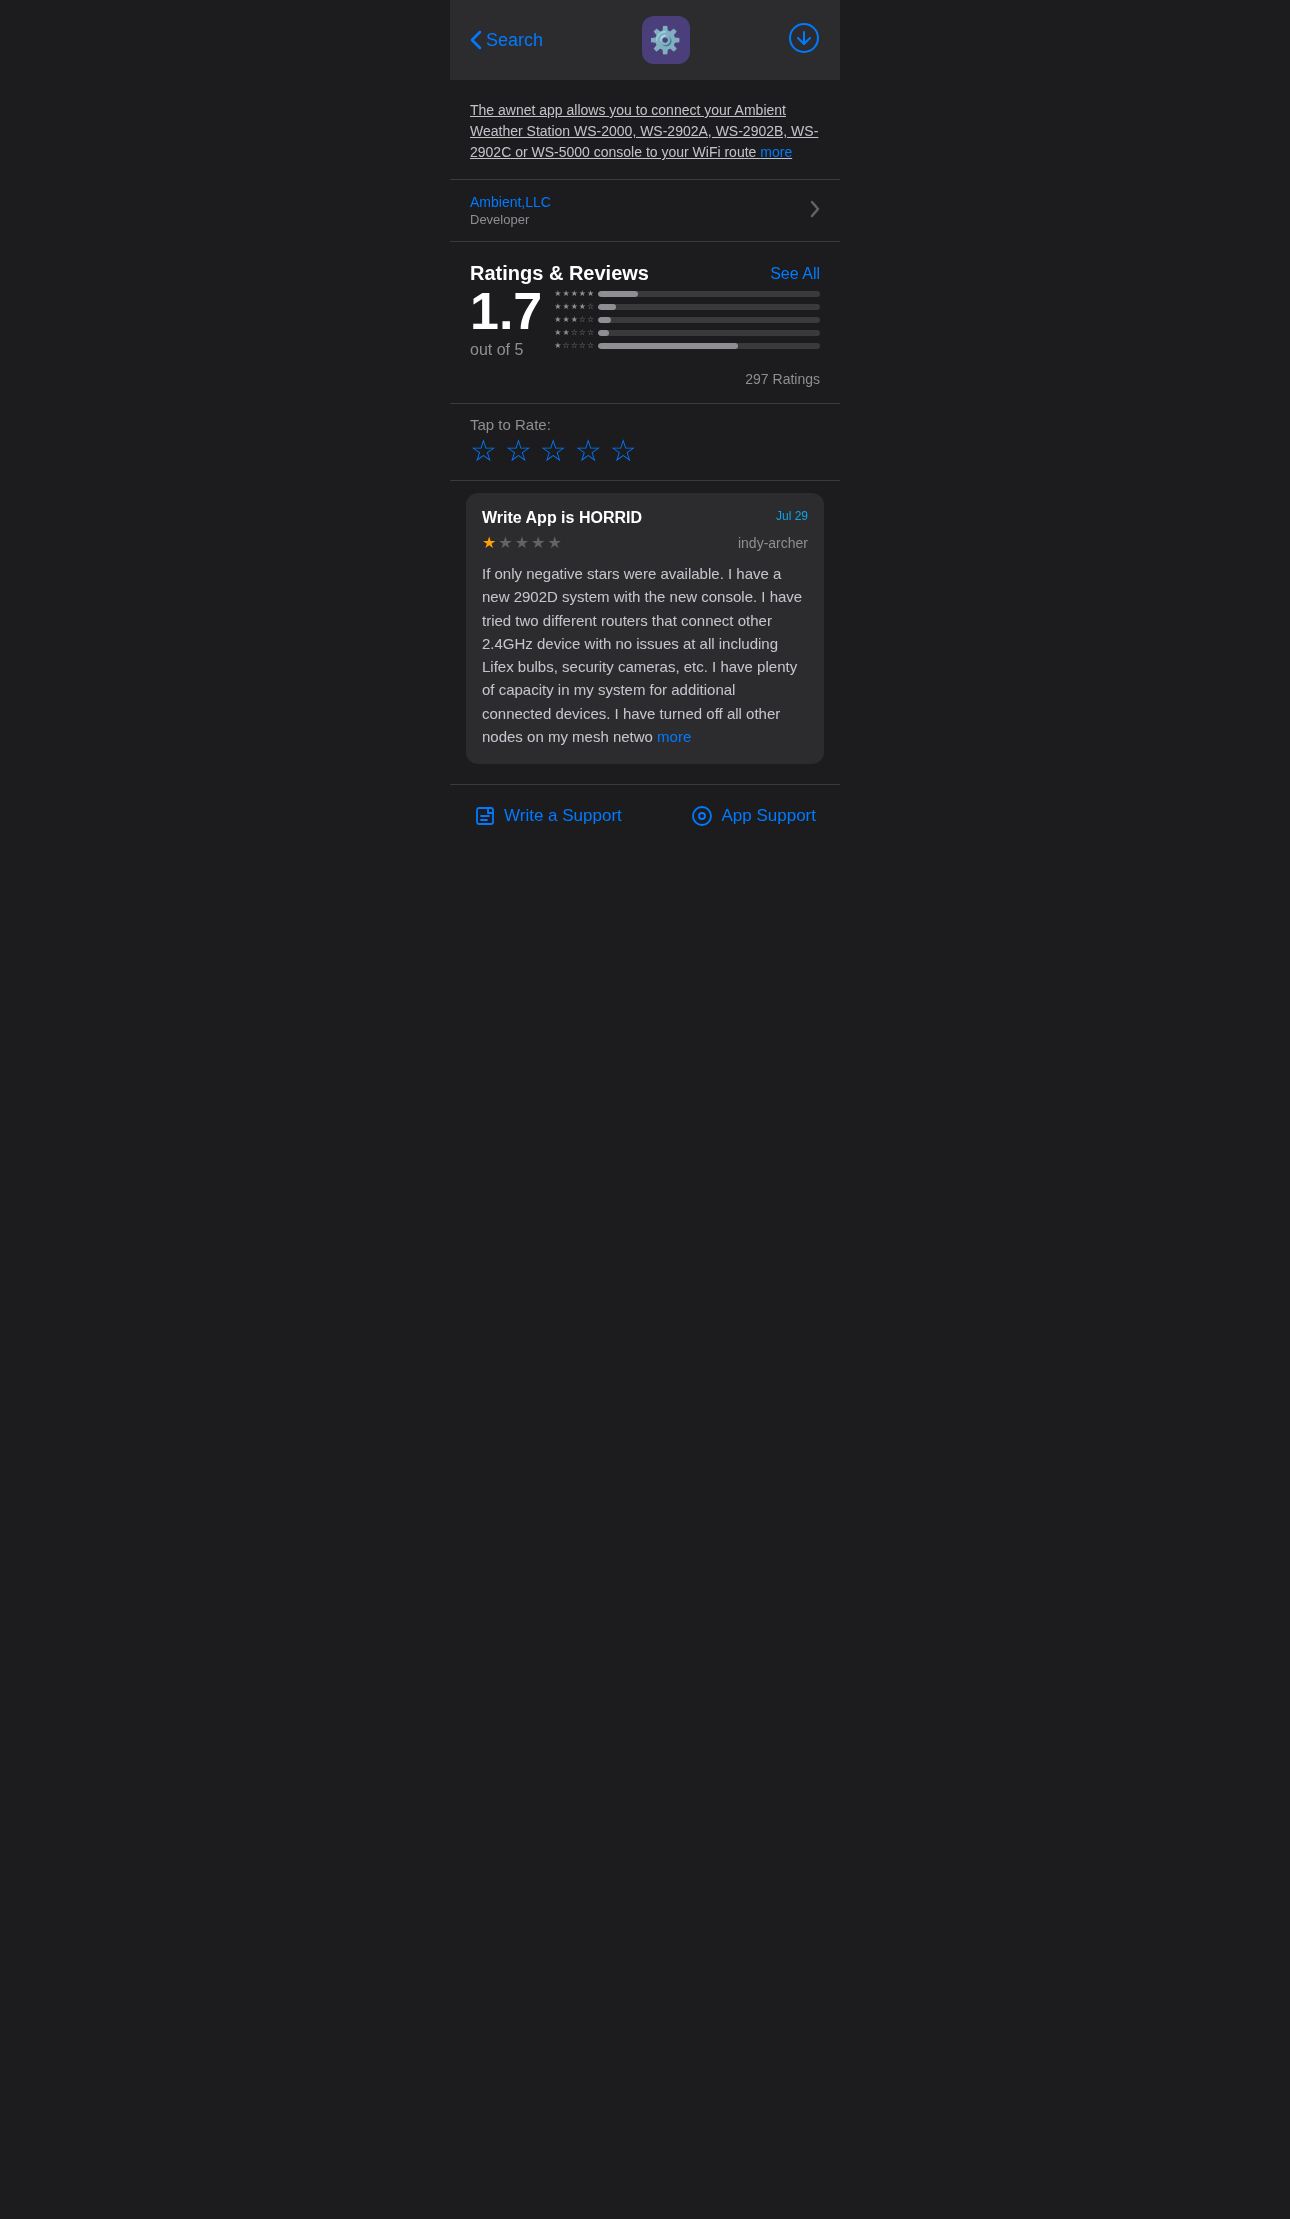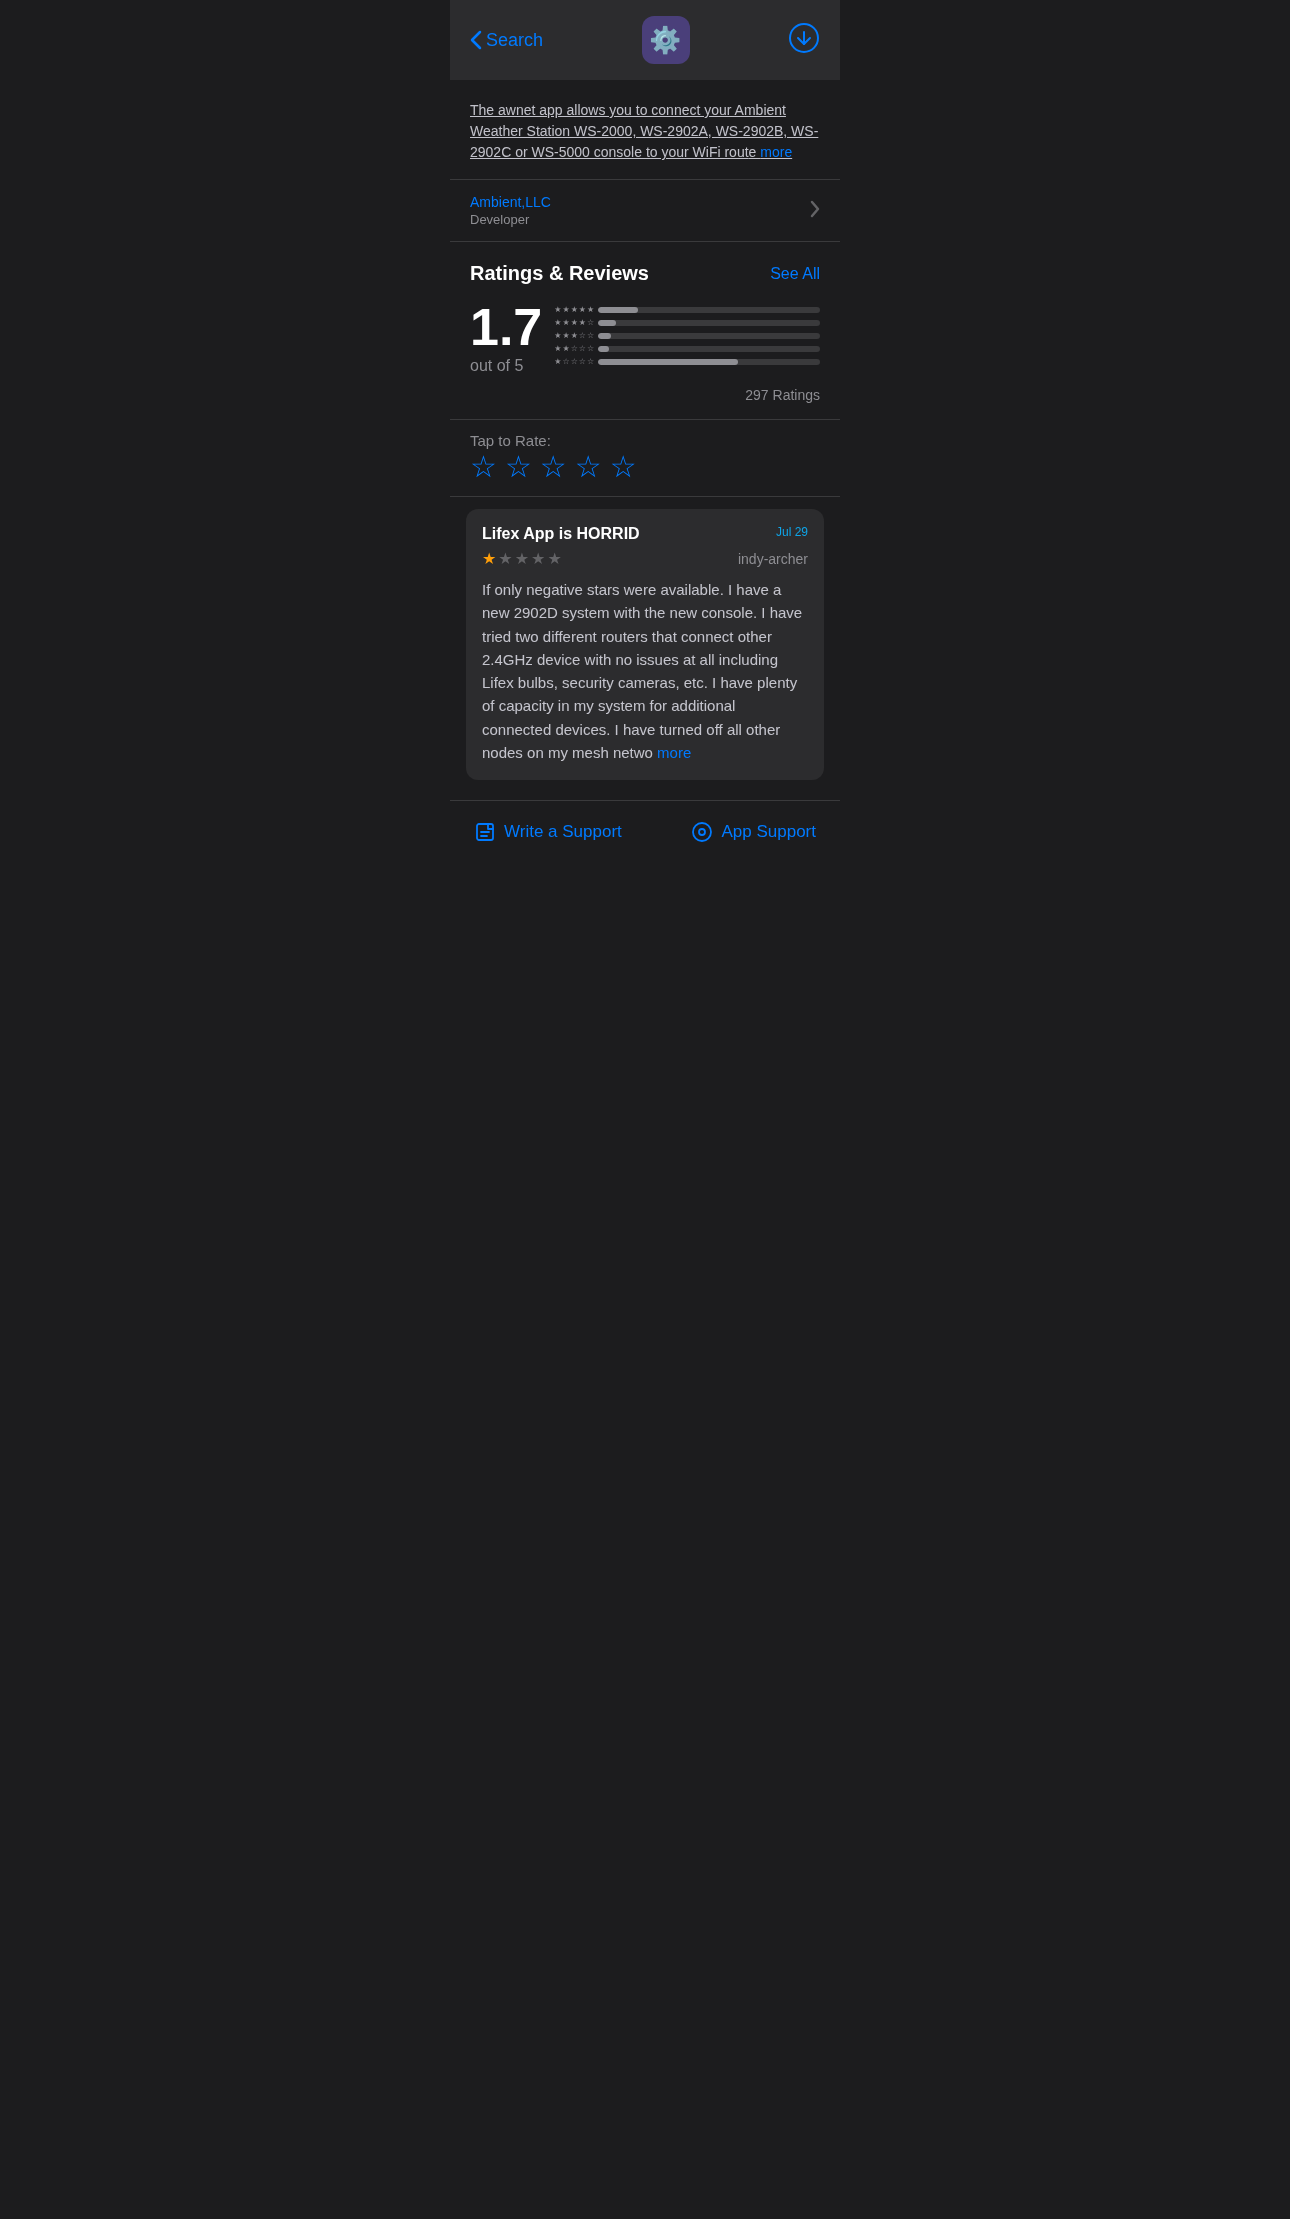--- a/index.html
+++ b/index.html
@@ -114,21 +114,20 @@
     
     .ratings-section {
       padding: 20px 20px 16px 20px;
       border-bottom: 0.5px solid #3a3a3c;
     }
 
     .ratings-header {
       display: flex;
       align-items: center;
       justify-content: space-between;
-      margin-bottom: 16px;
     }
 
     .ratings-title {
       font-size: 20px;
       font-weight: 700;
       color: #ffffff;
     }
 
     .see-all-link {
       color: #007aff;
@@ -454,21 +453,21 @@
     <span class="rate-star">☆</span>
     <span class="rate-star">☆</span>
     <span class="rate-star">☆</span>
     <span class="rate-star">☆</span>
   </div>
 </div>
 
 <div class="review-section">
   <div class="review-card">
     <div class="review-header">
-      <span class="review-title">Lifex App is HORRID</span>
+      <span class="review-title">Write App is HORRID</span>
       <span class="review-date">Jul 29</span>
     </div>
     <div class="review-meta">
       <div class="review-stars">
         <span class="review-star-filled">★</span>
         <span class="review-star-empty">★</span>
         <span class="review-star-empty">★</span>
         <span class="review-star-empty">★</span>
         <span class="review-star-empty">★</span>
       </div>

